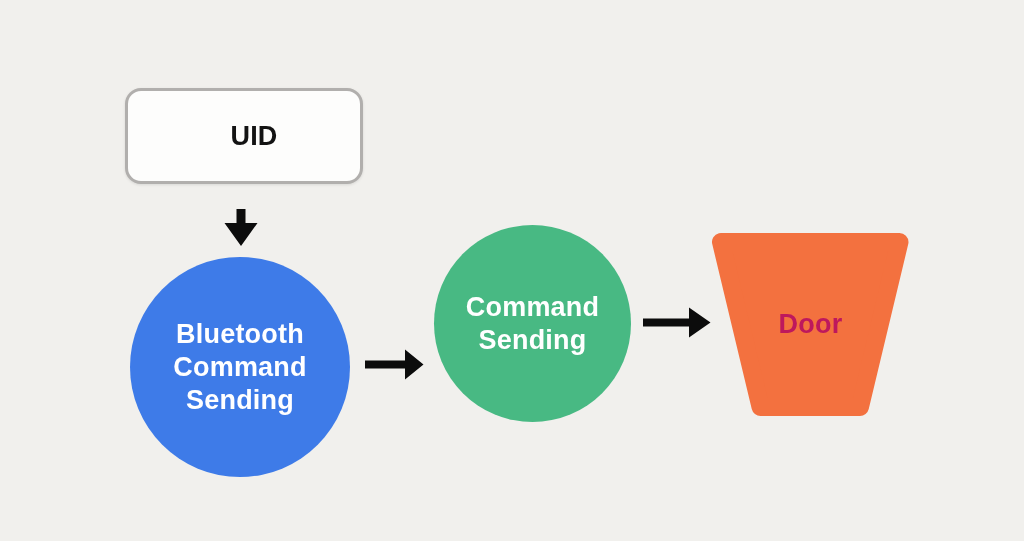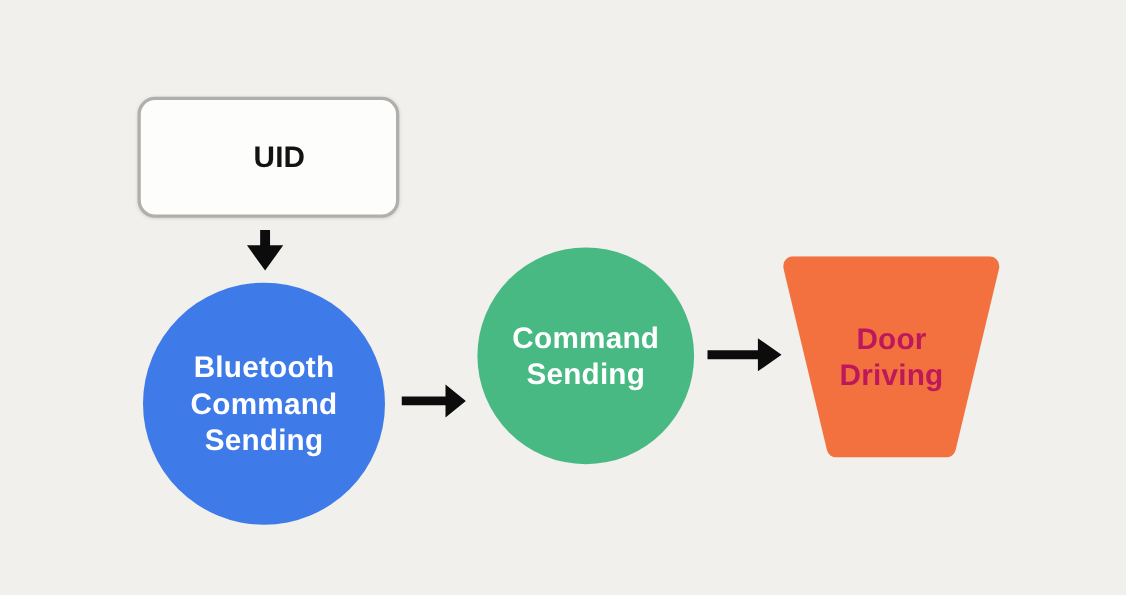--- a/index.html
+++ b/index.html
@@ -19,21 +19,21 @@
     font-size: 27px;
     line-height: 33px;
     text-align: center;
     letter-spacing: 0.2px;
   }
   .node-label span { display: block; }
 
   .rect-node {
     position: absolute;
     left: 125px; top: 88px;
-    width: 238px; height: 110px;
+    width: 238px; height: 96px;
     border: 3px solid #B1AFAD;
     border-radius: 16px;
     background: #FDFDFC;
     display: flex;
     align-items: center;
     justify-content: center;
     box-shadow: 0 1px 3px rgba(0,0,0,0.10);
     padding-left: 20px;
   }
 
@@ -104,18 +104,17 @@
     <polygon points="0,11.5 46,11.5 46,0.5 67.5,15.5 46,30.5 46,19.5 0,19.5" fill="#0C0C0C"></polygon>
   </svg>
 
   <div class="trap-node">
     <svg width="197" height="183" viewBox="0 0 197 183">
       <polygon points="9,9 187.5,9 148,174 48.5,174" stroke-width="18" stroke-linejoin="round" fill="#F3713F" style="stroke: rgb(243, 113, 63);"></polygon>
     </svg>
     <div class="trap-label node-label" style="color: #be185d;">
       <div>
         <span>Door</span>
-        <span>Driving</span>
       </div>
     </div>
   </div>
 
 </div>
 
 </body></html>

